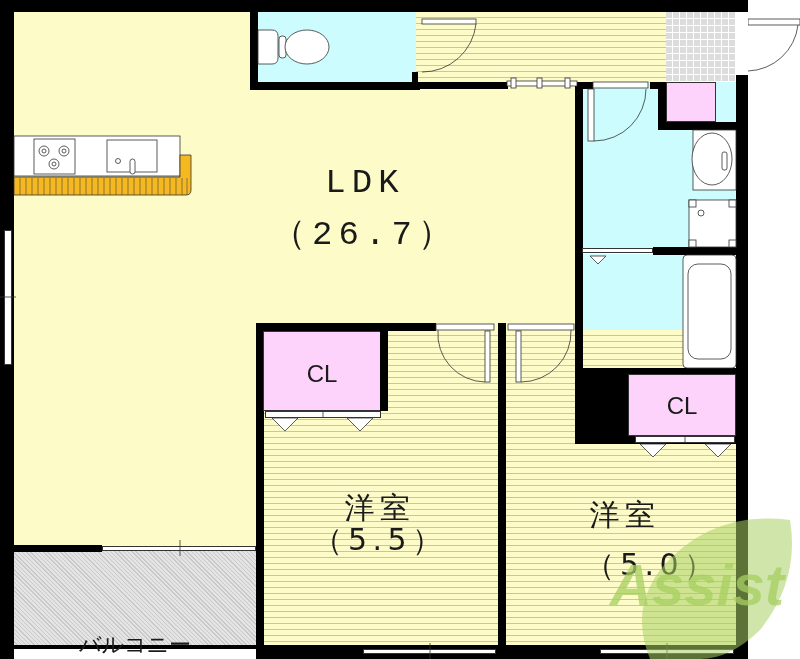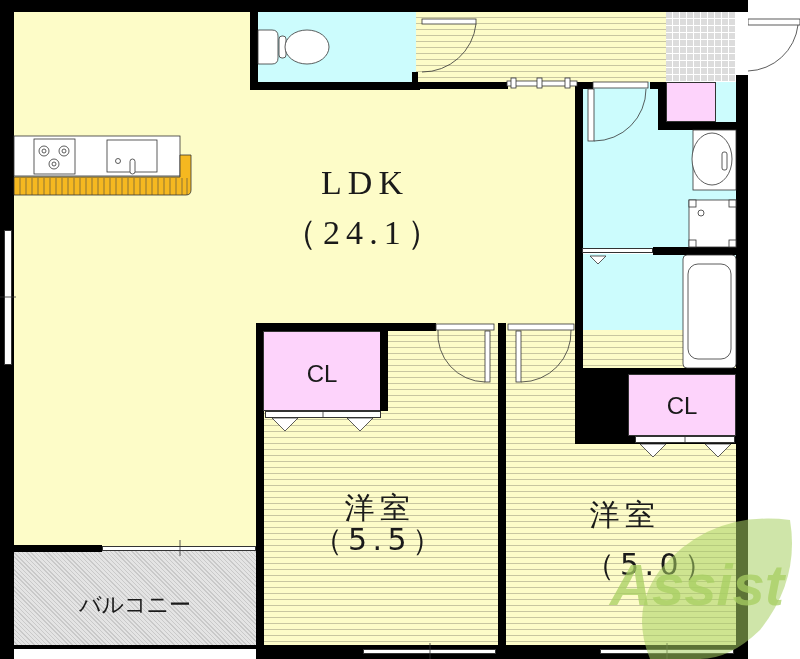--- a/index.html
+++ b/index.html
@@ -17,24 +17,24 @@
     background-color:#dcdcdc;
     background-image:
       repeating-linear-gradient(to right, transparent 0px, transparent 6px, #ffffff 6px, #ffffff 7px),
       repeating-linear-gradient(to bottom, transparent 0px, transparent 6px, #ffffff 6px, #ffffff 7px);
   }
   .balcony {
     background-color:#e4e4e4;
     background-image: repeating-linear-gradient(45deg, transparent 0px, transparent 2px, #c9c9c9 2px, #c9c9c9 3px);
   }
   .label { position:absolute; color:#1a1a1a; text-align:center; white-space:nowrap; letter-spacing:0.18em; }
-  .label-ldk { font-family:Liberation Serif, serif; font-size:34px; }
+  .label-ldk { font-family:Liberation Mono, monospace; font-size:34px; }
   .label-room { font-family:"DejaVu Sans", sans-serif; font-size:30px; }
   .label-cl { font-family:"Liberation Sans", sans-serif; font-size:24px; letter-spacing:0; }
-  .label-bal { font-family:"DejaVu Sans", sans-serif; font-size:22px; letter-spacing:0; }
+  .label-bal { font-family:"DejaVu Sans", sans-serif; font-size:22px; letter-spacing:0;margin-top:40px; }
   .window { position:absolute; background:#fff; border:1px solid #333; box-sizing:border-box; }
   .watermark { position:absolute; pointer-events:none; }
 </style>
 </head>
 <body>
 
 <div class="abs ldk" style="left:14px;top:12px;width:565px;height:537px;"></div>
 <div class="abs balcony" style="left:14px;top:551px;width:244px;height:94px;"></div>
 
 <div class="abs floor-lines" style="left:416px;top:12px;width:250px;height:70px;"></div>
@@ -233,21 +233,21 @@
 
   <g stroke="#333" stroke-width="0.8">
     <line x1="180" y1="540" x2="180" y2="556"></line>
     <line x1="430" y1="643" x2="430" y2="659"></line>
     <line x1="667" y1="643" x2="667" y2="659"></line>
     <line x1="0" y1="297" x2="16" y2="297"></line>
   </g>
 </svg>
 
 <div class="label label-ldk" style="left:290px;top:164px;width:150px;">LDK</div>
-<div class="label label-ldk" style="left:260px;top:210px;width:210px;">（24.1）</div>
+<div class="label label-ldk" style="left:260px;top:210px;width:210px;">（26.7）</div>
 
 <div class="label label-room" style="left:300px;top:488px;width:160px;">洋室</div>
 <div class="label label-room" style="left:300px;top:520px;width:160px;">（5.5）</div>
 
 <div class="label label-room" style="left:545px;top:495px;width:160px;">洋室</div>
 <div class="label label-room" style="left:572px;top:545px;width:160px;">（5.0）</div>
 
 <div class="label label-bal" style="left:40px;top:590px;width:190px;">バルコニー</div>
 
 <svg class="watermark" style="left:600px;top:490px;" width="200" height="169" viewBox="0 0 200 169">

